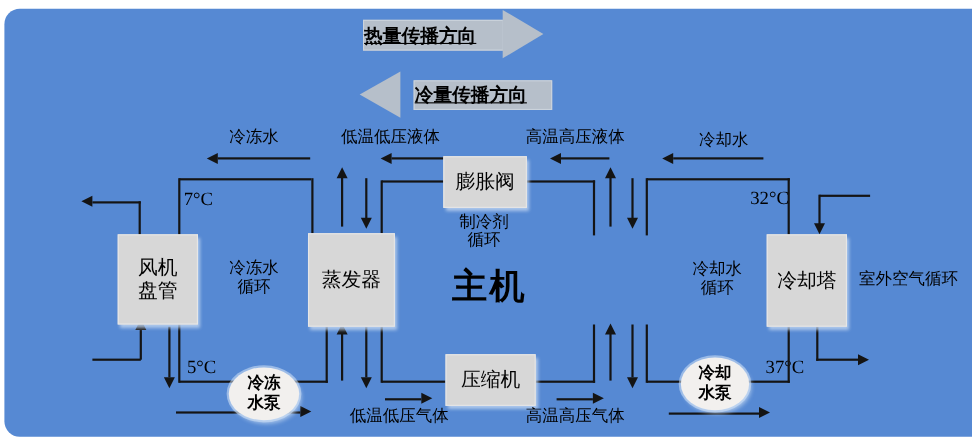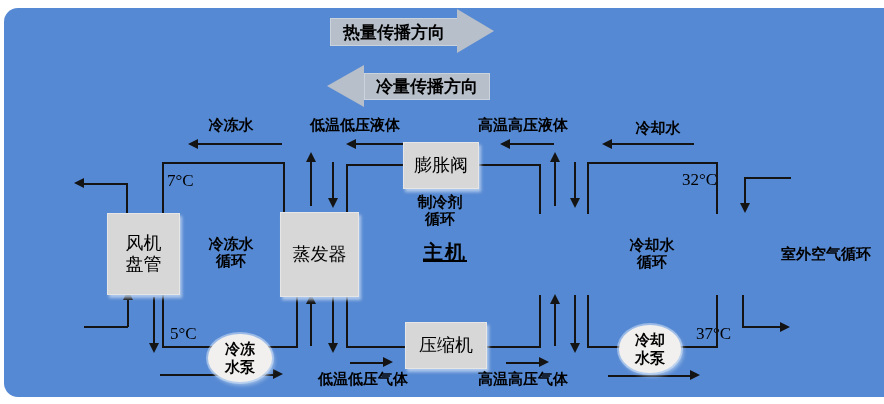--- a/index.html
+++ b/index.html
@@ -22,41 +22,41 @@
   .ah-d{border-left:5px solid transparent;border-right:5px solid transparent;border-top:10px solid var(--line);}
   .box{position:absolute;background:var(--box-fill);border:1px solid #E6E6E6;
        box-shadow:2px 3px 3px rgba(190,212,240,.85);
        display:flex;align-items:center;justify-content:center;text-align:center;
        color:#000;white-space:pre-line;font-size:18px;line-height:21px;font-family:Liberation Serif, serif;}
   .pump{position:absolute;background:var(--pump-fill);border-radius:50%;
         box-shadow:0 0 0 2px rgba(210,225,246,.55), 2px 3px 4px rgba(190,212,240,.8);
         display:flex;align-items:center;justify-content:center;text-align:center;
         color:#000;white-space:pre-line;font-size:15px;line-height:18px;font-weight:bold;}
   .lbl{position:absolute;color:#000;text-align:center;white-space:pre-line;}
-  .f15b{font-size:15px;font-weight:bold;line-height:17px;}
+  .f15b{font-size:15px;font-weight:normal;line-height:17px;}
   .f17{font-size:17px;}
-  .main-unit{font-size:20px;font-weight:bold;letter-spacing:2px;text-decoration:underline;}
+  .main-unit{font-size:32px;font-weight:bold;letter-spacing:2px;}
   .barrow-shaft{position:absolute;background:var(--block-arrow-fill);border:1px solid #CBD3DC;
-        display:flex;align-items:center;justify-content:center;
-        font-size:17px;font-weight:bold;color:#000;}
+        display:flex;align-items:center;justify-content:flex-start;
+        font-size:17px;font-weight:bold;color:#000;text-decoration:underline;}
   .barrow-head{position:absolute;width:0;height:0;}
 </style>
 </head>
 <body>
 
 <div class="stage">
   <div class="canvas"></div>
 
   <div class="barrow-shaft" style="left:330px;top:18px;width:126px;height:26px;">
     <span>热量传播方向</span>
   </div>
   <div class="barrow-head" style="left:457px;top:9px;border-top:22px solid transparent;border-bottom:22px solid transparent;border-left:37px solid var(--block-arrow-fill);"></div>
 
   <div class="barrow-head" style="left:327px;top:65px;border-top:21px solid transparent;border-bottom:21px solid transparent;border-right:37px solid var(--block-arrow-fill);"></div>
-  <div class="barrow-shaft" style="left:364px;top:73px;width:124px;height:25px;">
+  <div class="barrow-shaft" style="left:376px;top:73px;width:124px;height:25px;">
     <span>冷量传播方向</span>
   </div>
 
   <div class="lbl f15b" style="left:193px;top:117px;width:76px;">冷冻水</div>
   <div class="lbl f15b" style="left:307px;top:117px;width:96px;">低温低压液体</div>
   <div class="lbl f15b" style="left:475px;top:117px;width:96px;">高温高压液体</div>
   <div class="lbl f15b" style="left:620px;top:120px;width:76px;">冷却水</div>
 
   <div class="ln" style="left:198px;top:143px;width:84px;height:2px;"></div>
   <div class="ah ah-l" style="left:188px;top:139px;"></div>
@@ -135,20 +135,21 @@
   <div class="ln" style="left:506px;top:362px;width:33px;height:2px;"></div>
   <div class="ah ah-r" style="left:539px;top:357px;"></div>
   <div class="ln" style="left:608px;top:375px;width:82px;height:2px;"></div>
   <div class="ah ah-r" style="left:690px;top:370px;"></div>
 
   <div class="box" style="left:107px;top:213px;width:71px;height:80px;">风机
 盘管</div>
   <div class="box" style="left:280px;top:212px;width:77px;height:83px;">蒸发器</div>
   <div class="box" style="left:403px;top:142px;width:74px;height:45px;">膨胀阀</div>
   <div class="box" style="left:405px;top:322px;width:80px;height:45px;">压缩机</div>
+  <div class="box" style="left:697px;top:213px;width:71px;height:82px;">冷却塔</div>
 
   <div class="pump" style="left:208px;top:322px;width:64px;height:48px;margin-top:12px;">冷冻
 水泵</div>
   <div class="pump" style="left:619px;top:325px;width:62px;height:48px;">冷却
 水泵</div>
 
   <div class="lbl f15b" style="left:195px;top:236px;width:72px;">冷冻水
 循环</div>
   <div class="lbl f15b" style="left:408px;top:194px;width:64px;">制冷剂
 循环</div>

